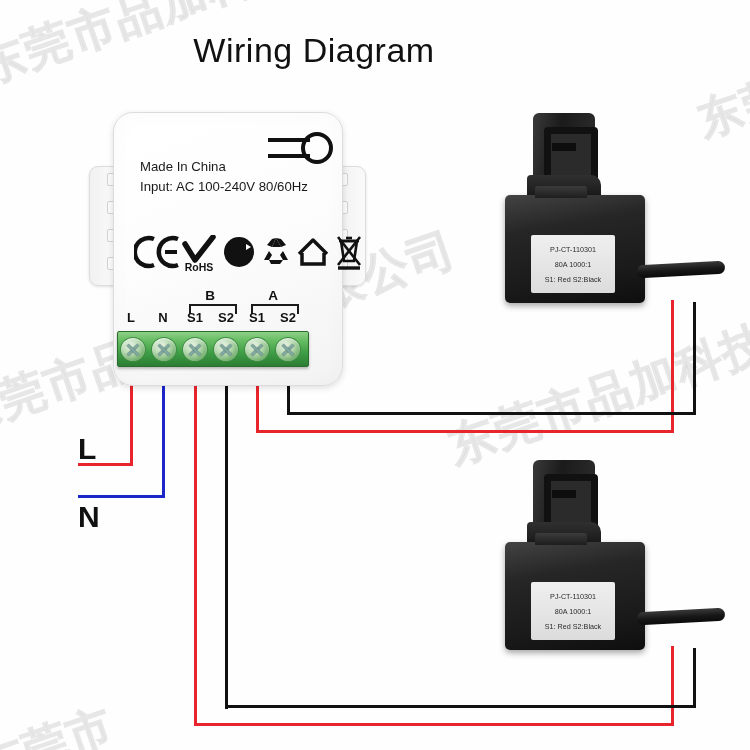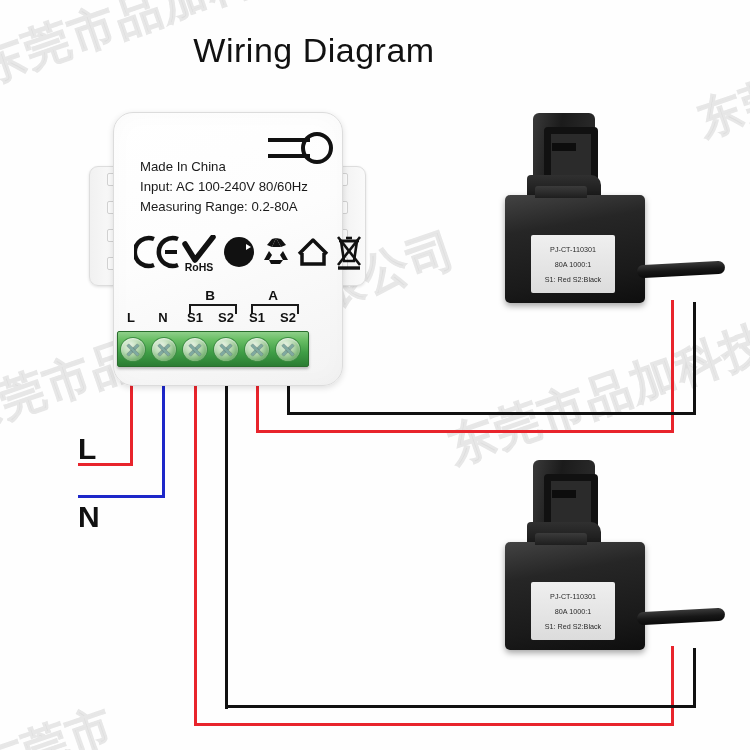--- a/index.html
+++ b/index.html
@@ -239,21 +239,20 @@
       <div class="antenna">
         <svg width="72" height="38" viewBox="0 0 72 38">
           <path d="M2 11 H44" stroke="#111" stroke-width="4" fill="none"></path>
           <path d="M2 27 H44" stroke="#111" stroke-width="4" fill="none"></path>
           <circle cx="51" cy="19" r="14" stroke="#111" stroke-width="4" fill="none"></circle>
         </svg>
       </div>
 
       <div class="spec l1">Made In China</div>
       <div class="spec l2">Input: AC 100-240V 80/60Hz</div>
-      <div class="spec l3">Measuring Range: 0.2-80A</div>
 
       <div class="certs">
 
         <span class="cert" style="left:0;">
           <svg width="46" height="34" viewBox="0 0 46 34">
             <path d="M20 4 A14 14 0 1 0 20 30" stroke="#111" stroke-width="4.5" fill="none"></path>
             <path d="M44 4 A14 14 0 1 0 44 30" stroke="#111" stroke-width="4.5" fill="none"></path>
             <path d="M31 17 H43" stroke="#111" stroke-width="4" fill="none"></path>
           </svg>
         </span>

